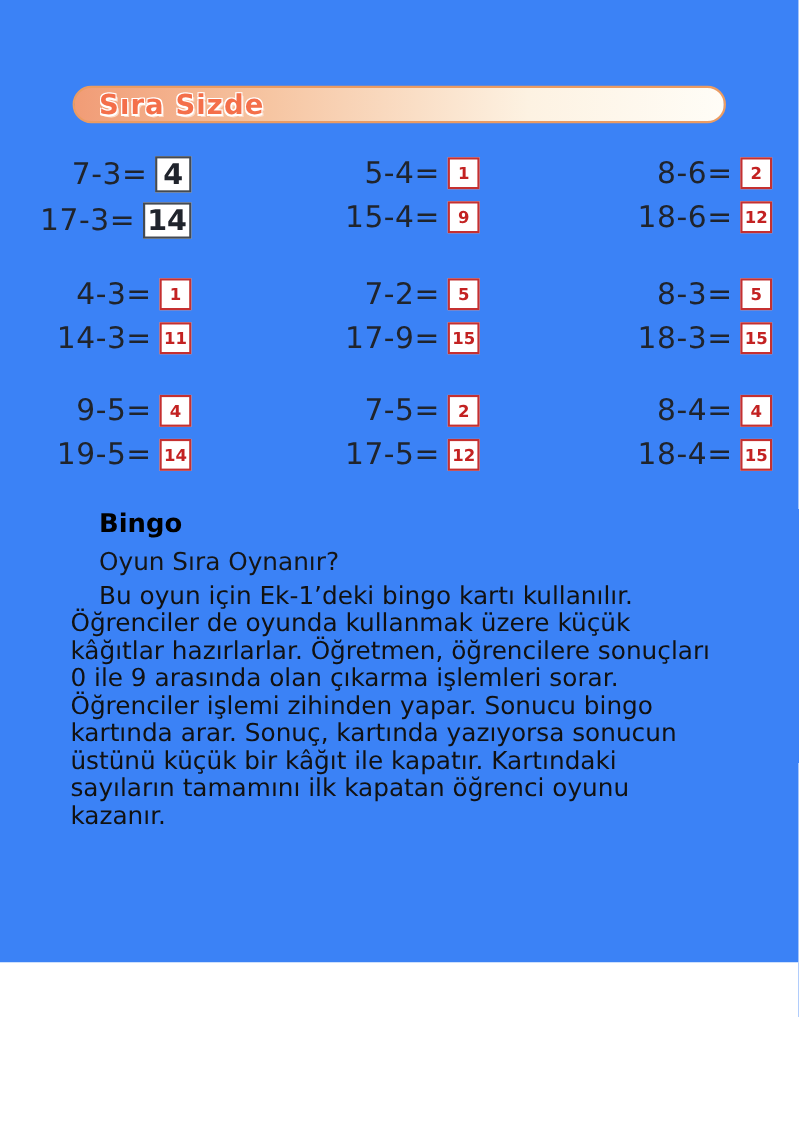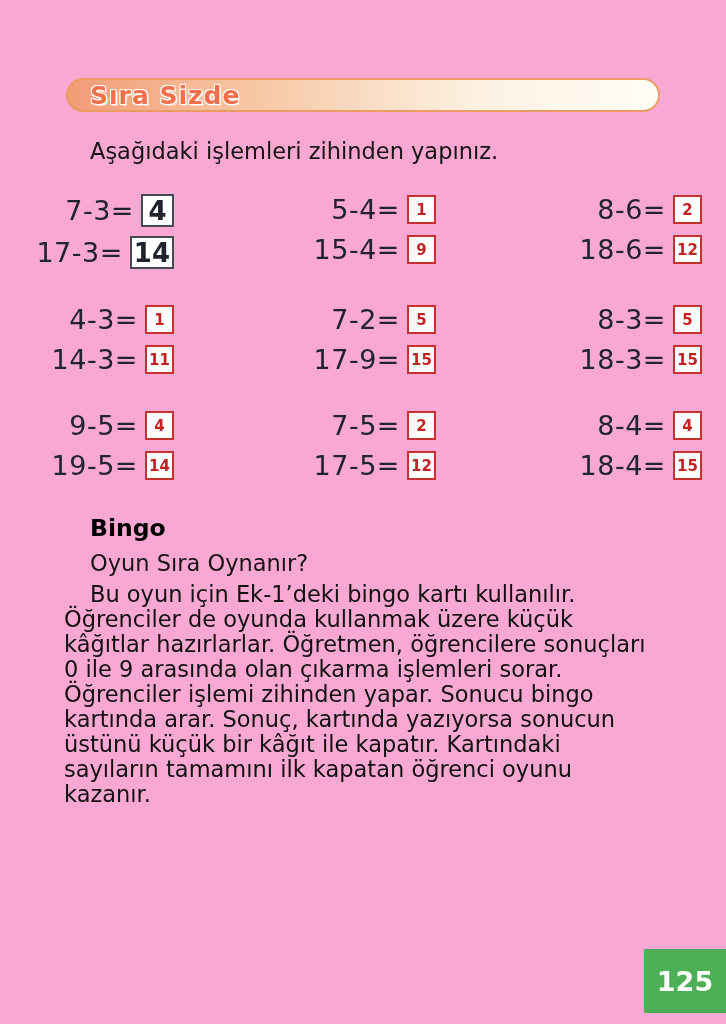--- a/index.html
+++ b/index.html
@@ -1,21 +1,21 @@
 <!DOCTYPE html>
 <html><head>
 <meta charset="utf-8">
 <style>
   html, body { margin: 0; padding: 0; background: #ffffff; }
   .page {
     position: relative;
     width: 726px;
-    height: 1024px;
+    height: 875px;
     margin: 0 auto;
-    background: #f9a8d4;
+    background: #3b82f6;
     font-family: "DejaVu Sans", "Liberation Sans", sans-serif;
     color: #1c1c1c;
     overflow: hidden;
     box-sizing: border-box;
     padding-top: 78px;
   }
 
   
   .banner {
     margin: 0 66px;
@@ -146,21 +146,20 @@
 </style>
 </head>
 <body>
 
 <div class="page">
 
   <div class="banner banner-orange">
     <span class="banner-label">Sıra Sizde</span>
   </div>
 
-  <p class="instruction">Aşağıdaki işlemleri zihinden yapınız.</p>
 
   <div class="problems-grid">
 
     <div class="group" data-style="dark">
       <div class="prow">
         <span class="expr">7-3=</span>
         <span class="abox">4</span>
       </div>
       <div class="prow">
         <span class="expr">17-3=</span>
@@ -256,17 +255,14 @@
       </div>
     </div>
 
   </div>
 
 
   <p class="bingo-heading">Bingo</p>
   <p class="bingo-subheading">Oyun Sıra Oynanır?</p>
   <p class="bingo-paragraph">Bu oyun için Ek-1’deki bingo kartı kullanılır. Öğrenciler de oyunda kullanmak üzere küçük kâğıtlar hazırlarlar. Öğretmen, öğrencilere sonuçları 0 ile 9 arasında olan çıkarma işlemleri sorar. Öğrenciler işlemi zihinden yapar. Sonucu bingo kartında arar. Sonuç, kartında yazıyorsa sonucun üstünü küçük bir kâğıt ile kapatır. Kartındaki sayıların tamamını ilk kapatan öğrenci oyunu kazanır.</p>
 
-  <div class="page-number-box">
-    <span>125</span>
-  </div>
 
 </div>
 
 </body></html>

